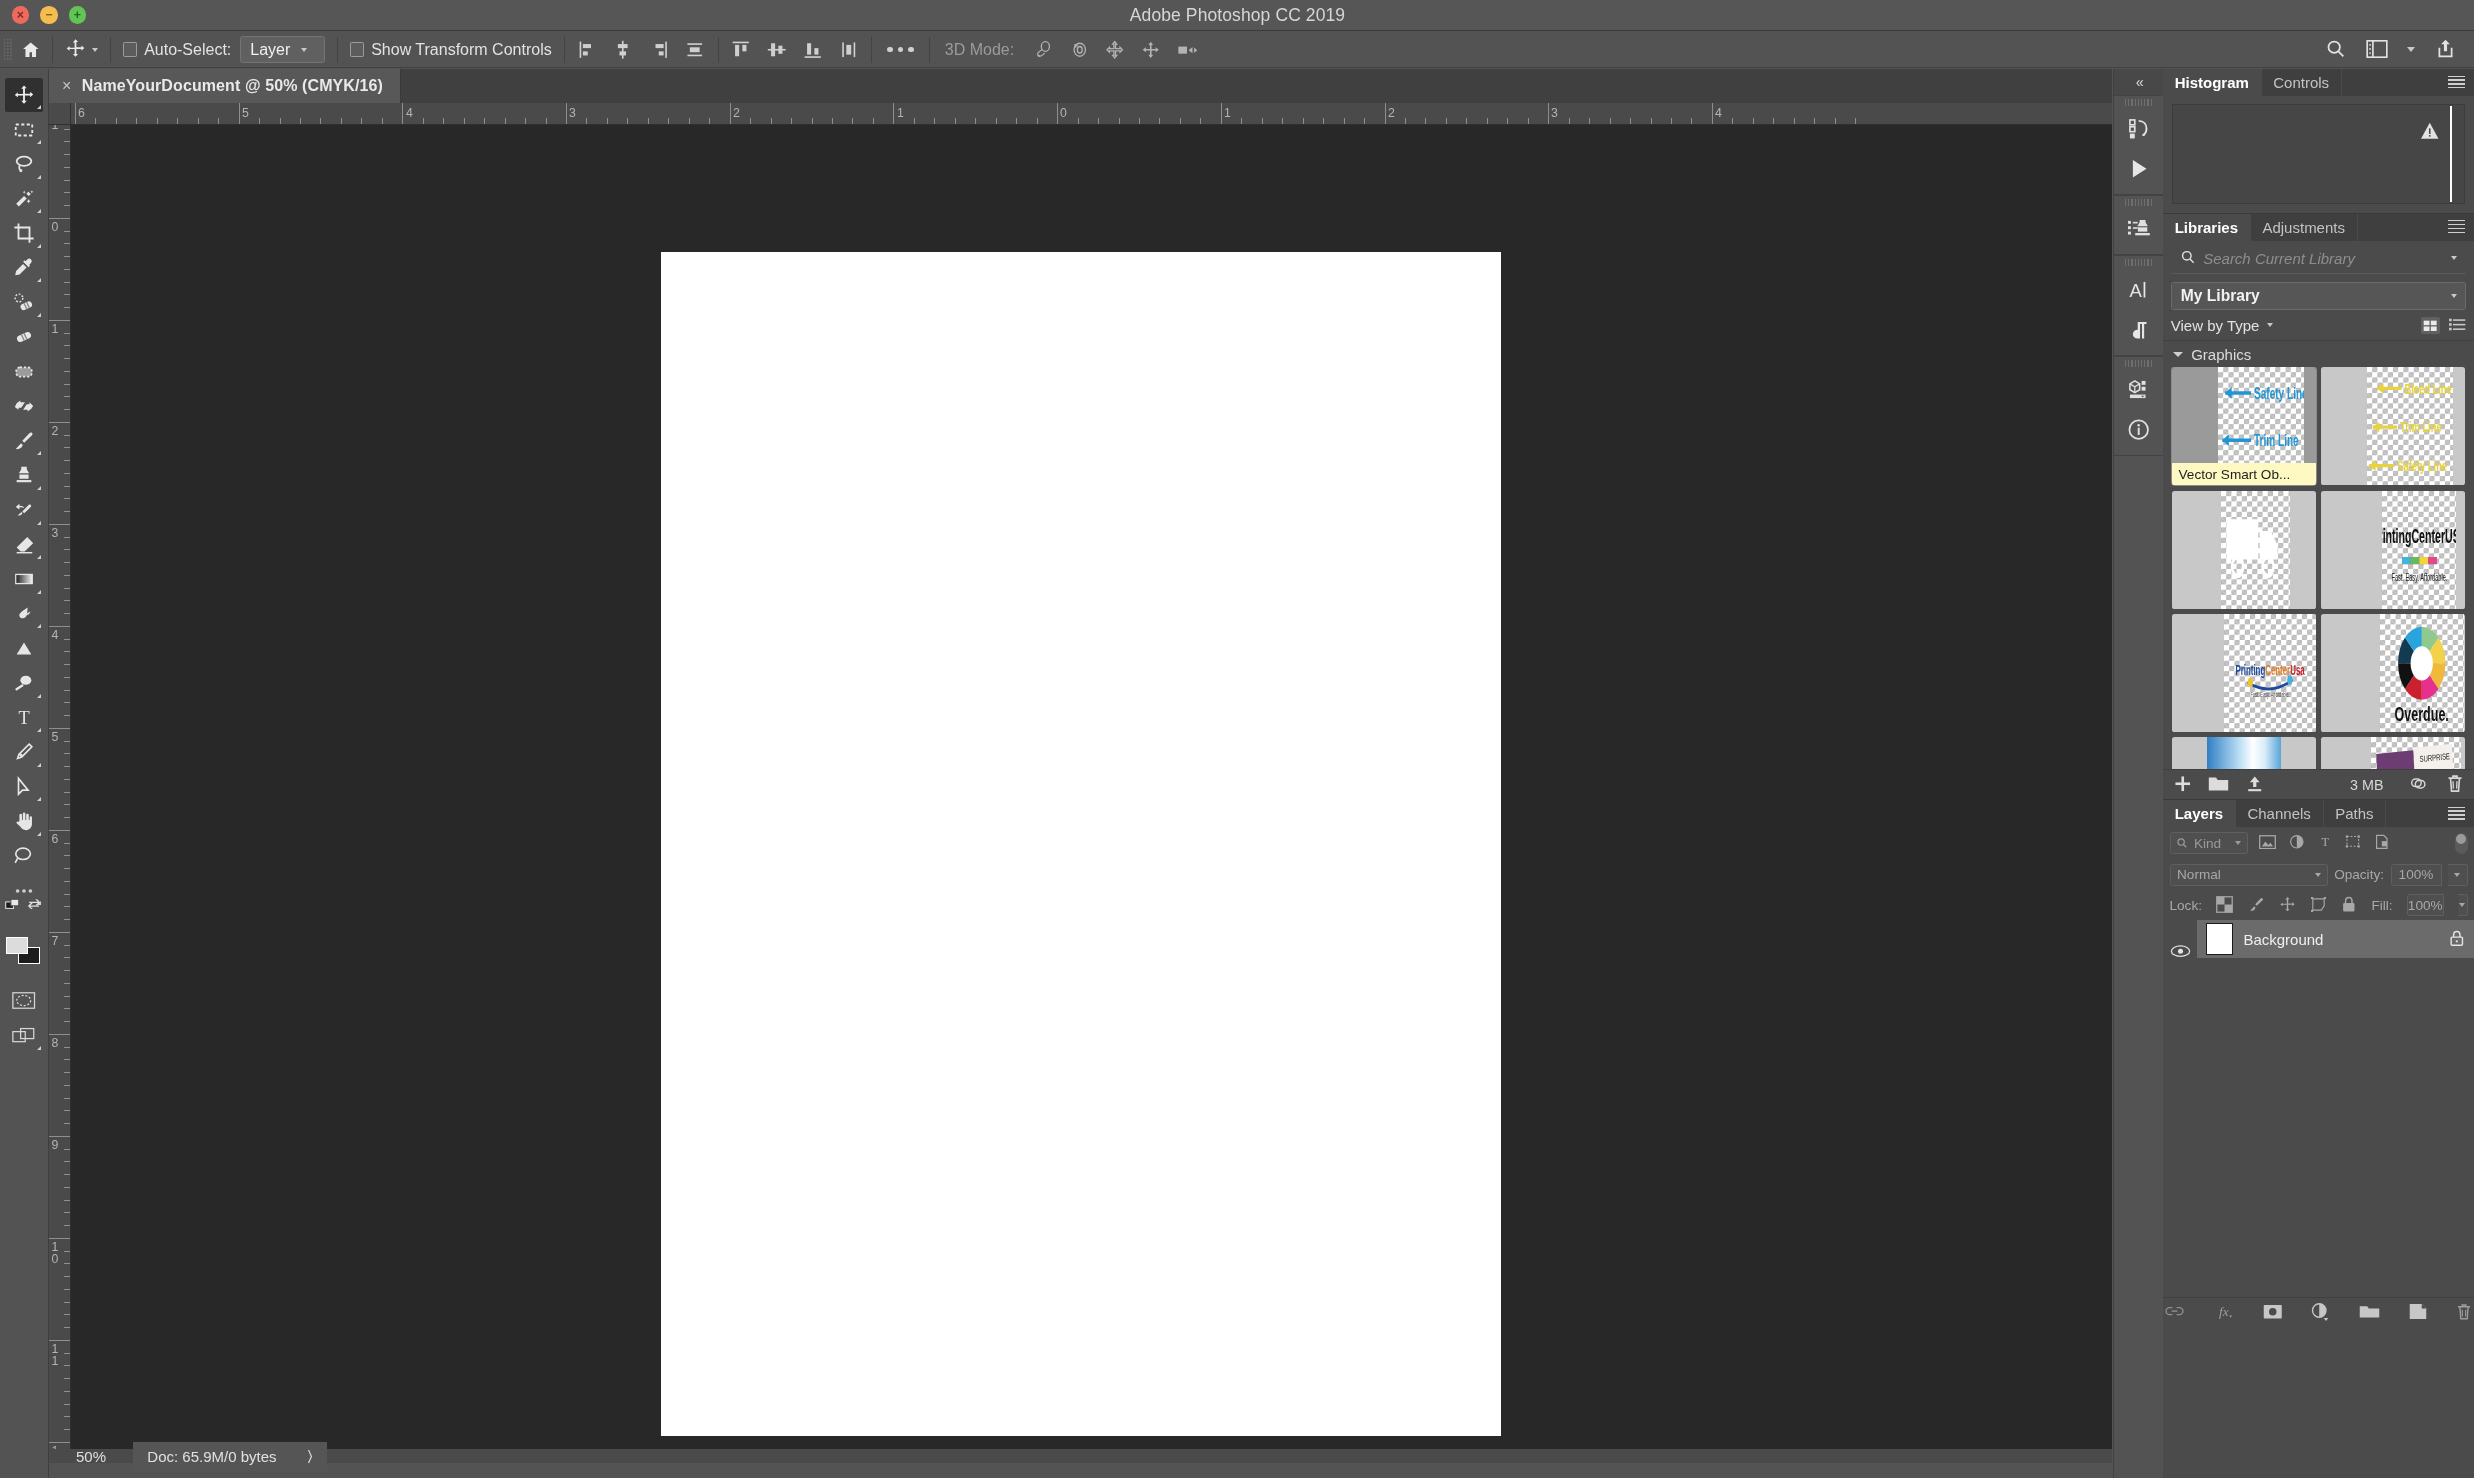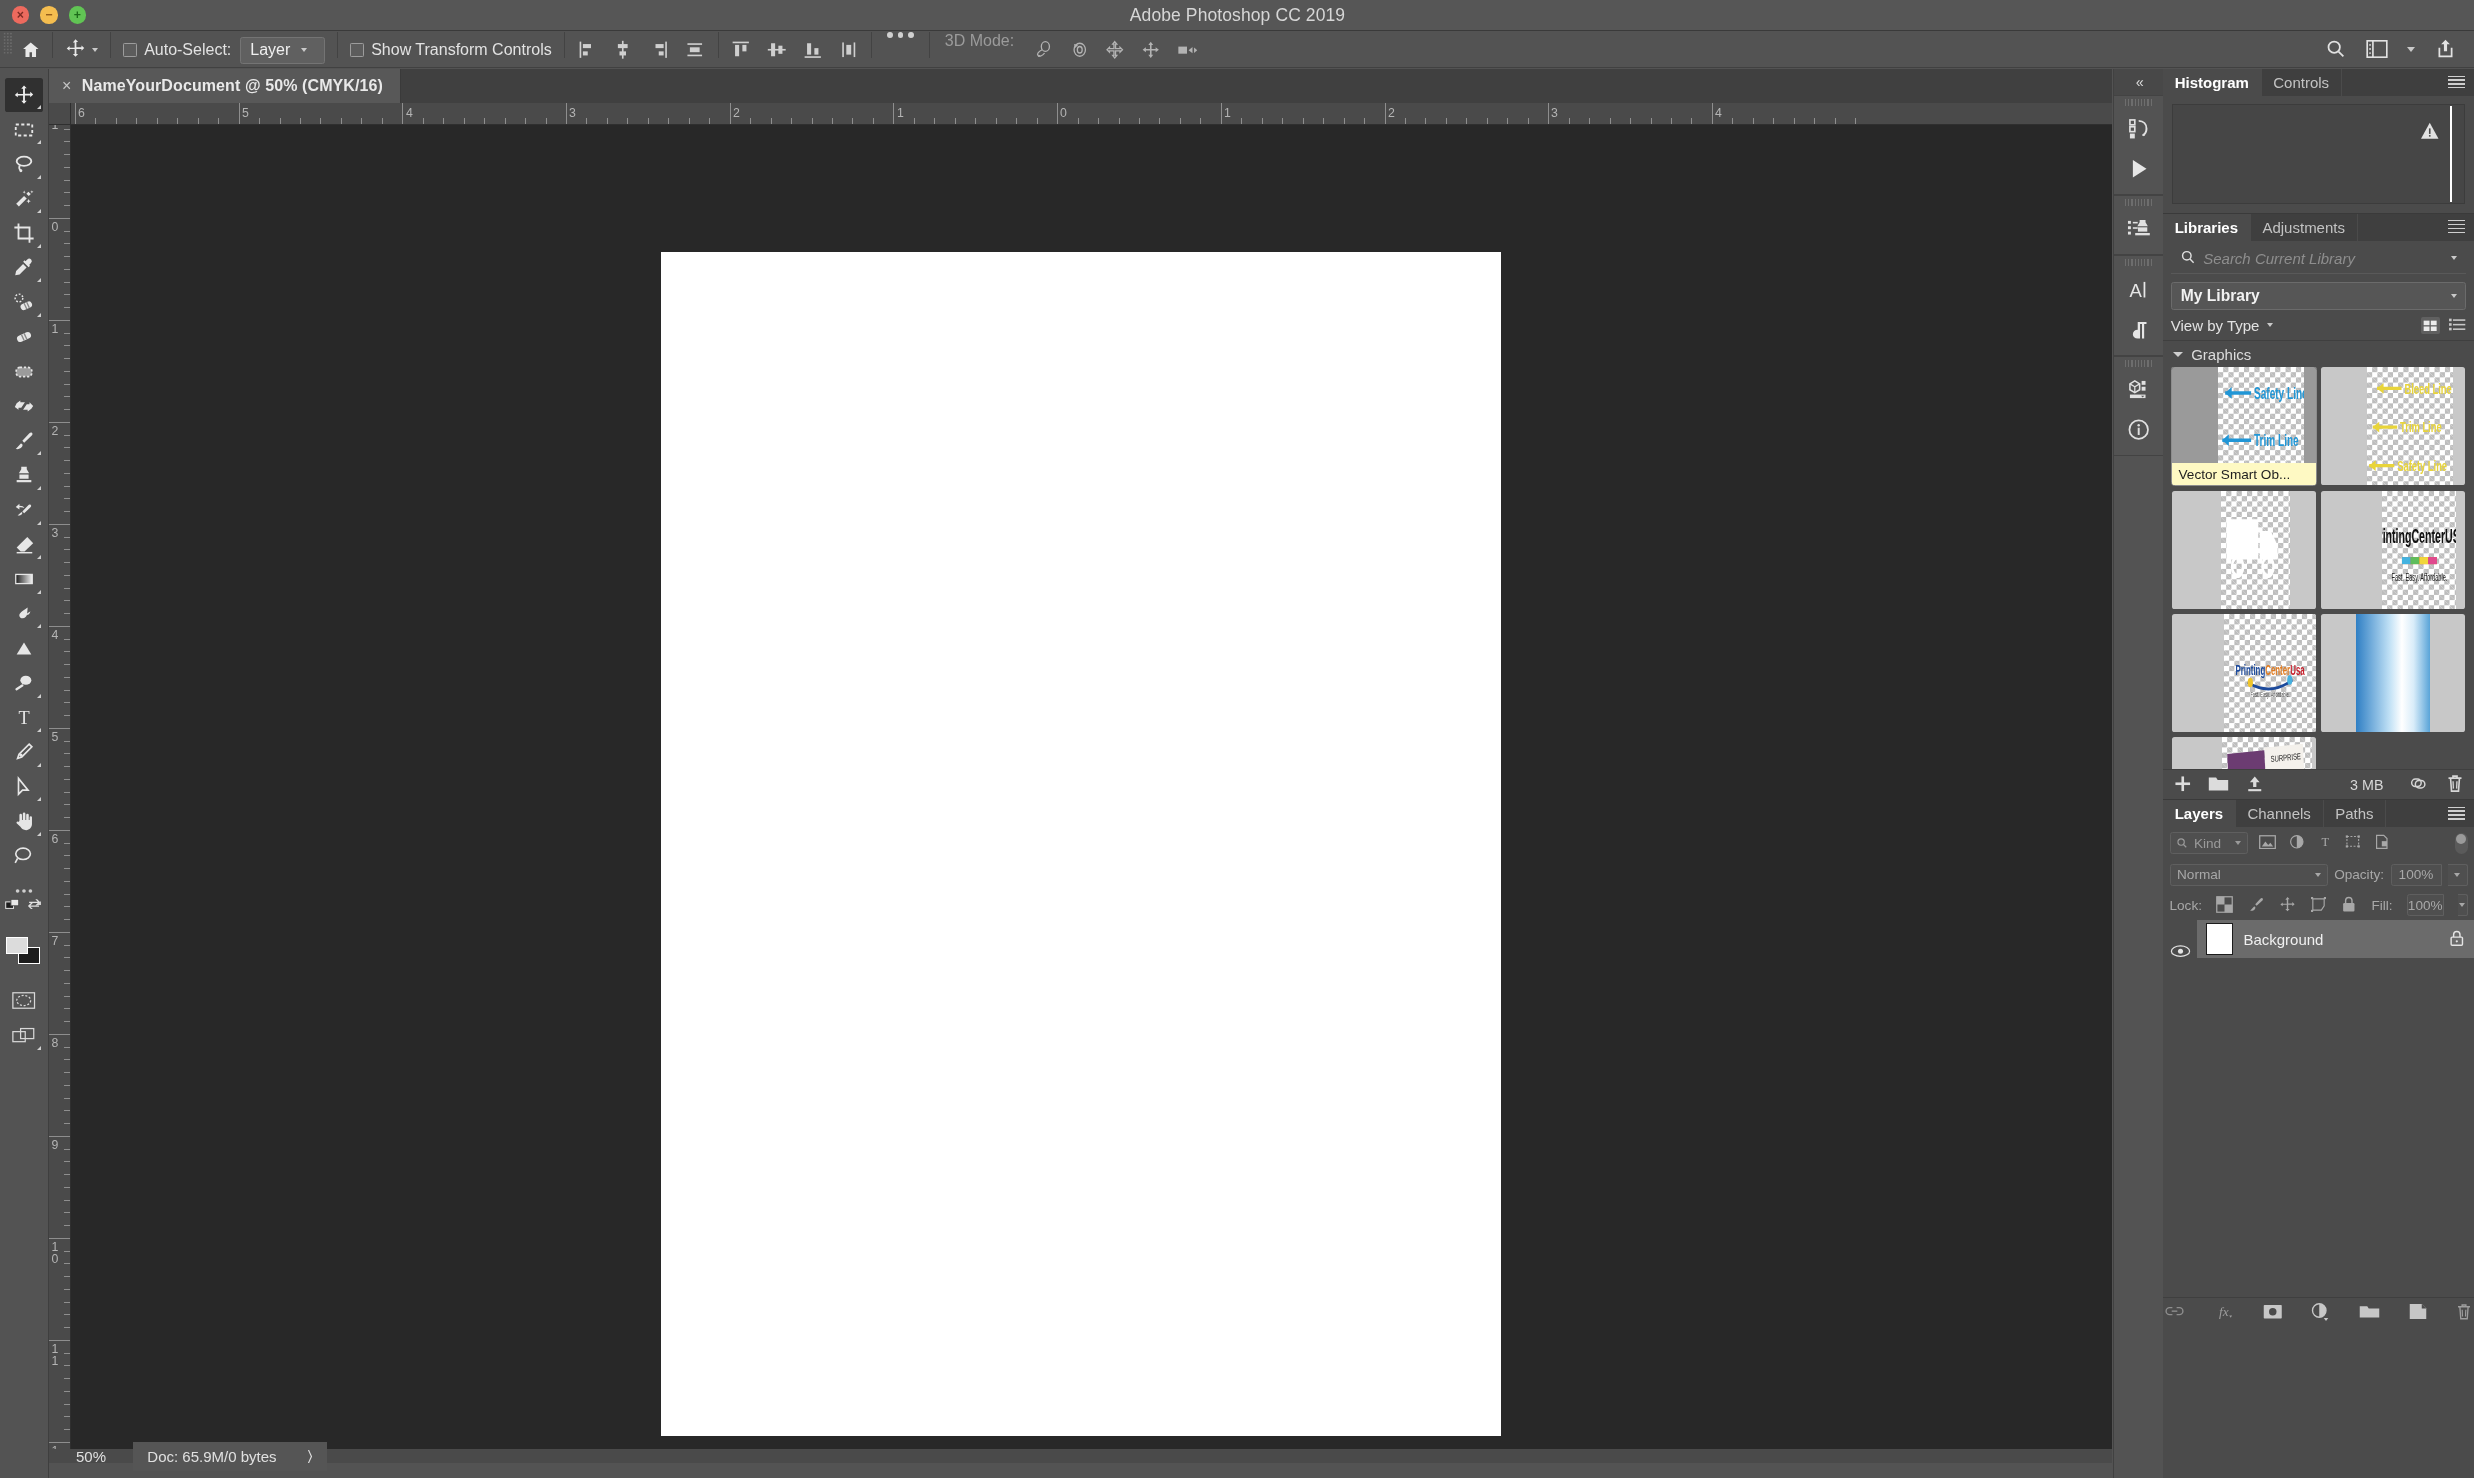--- a/index.html
+++ b/index.html
@@ -28,21 +28,21 @@
   .tl-max .tl-glyph { color:#1d6b1a; }
   .title-text {
     position:absolute; left:0; right:0; text-align:center;
     font-size:17.5px; color:#d6d6d6; letter-spacing:0.1px;
   }
 
   
   .optionsbar {
     position:absolute; left:0; top:32px; width:2475px; height:36px;
     background:#535353; border-bottom:0.6px solid #414141;
-    display:flex; 
+    display:flex; align-items:center;
   }
   .grip { width:9px; height:23.4px; margin-left:3.2px; margin-right:3.9px;
     background-image: radial-gradient(circle, #6e6e6e 0.6px, transparent 0.8px);
     background-size:3.2px 3.2px; opacity:.85;}
   .ob-sep { width:0.6px; height:26px; background:#434343; margin:0 7.8px; }
   .ob-item { display:flex; align-items:center; height:36px; padding:0 4.5px; }
   .home-icon svg { display:block; }
   .tool-preview { display:flex; align-items:center; gap:6.5px; padding:0 3.9px; }
   .chev { width:0;height:0;border-left:4.5px solid transparent;border-right:4.5px solid transparent;border-top:5.2px solid #c9c9c9; }
   .chev.sm { border-left-width:3.9px;border-right-width:3.9px;border-top-width:4.5px; }
@@ -1098,20 +1098,40 @@
                 <text x="70" y="52" font-family="Liberation Sans, sans-serif" font-size="12" font-weight="bold" fill="#1c4a9c" text-anchor="middle">Printing<tspan fill="#e07b20">Center</tspan><tspan fill="#c8202c">Usa</tspan></text>
                 <path d="M36 58 Q70 70 104 56" stroke="#1c4a9c" stroke-width="2.4" fill="none"></path>
                 <circle cx="40" cy="58" r="4" fill="#f0c52b"></circle>
                 <circle cx="100" cy="56" r="4" fill="#46b1e0"></circle>
                 <text x="70" y="70" font-family="Liberation Sans, sans-serif" font-size="6" fill="#444" text-anchor="middle">Fast. Easy. Affordable.</text>
               </svg>
             </div>
           </div>
         </div>
 
+        <div class="lib-cell">
+          <div class="thumbwrap">
+            <div class="checker" style="width:58%;height:100%;position:relative;left:20%">
+              <svg width="100%" height="100%" viewBox="0 0 120 110" preserveAspectRatio="none">
+                <g transform="translate(60,46)">
+                  <path d="M0 0 L0 -34 A34 34 0 0 1 24 -24 Z" fill="#8fc98e"></path>
+                  <path d="M0 0 L24 -24 A34 34 0 0 1 34 0 Z" fill="#f2d14b"></path>
+                  <path d="M0 0 L34 0 A34 34 0 0 1 24 24 Z" fill="#f0b93c"></path>
+                  <path d="M0 0 L24 24 A34 34 0 0 1 0 34 Z" fill="#e5318d"></path>
+                  <path d="M0 0 L0 34 A34 34 0 0 1 -24 24 Z" fill="#cc2030"></path>
+                  <path d="M0 0 L-24 24 A34 34 0 0 1 -34 0 Z" fill="#111111"></path>
+                  <path d="M0 0 L-34 0 A34 34 0 0 1 -24 -24 Z" fill="#133a52"></path>
+                  <path d="M0 0 L-24 -24 A34 34 0 0 1 0 -34 Z" fill="#2ba3dd"></path>
+                  <circle cx="0" cy="0" r="16" fill="#ffffff"></circle>
+                </g>
+                <text x="60" y="100" font-family="Liberation Sans, sans-serif" font-size="18" font-weight="bold" fill="#111111" text-anchor="middle">Overdue.</text>
+              </svg>
+            </div>
+          </div>
+        </div>
 
         <div class="lib-cell">
           <div class="thumbwrap">
             <div style="width:52%;height:100%;background:linear-gradient(90deg,#2f7fc4 0%,#bfe0f5 45%,#ffffff 62%,#d8ecf9 78%,#59a4d8 100%);"></div>
           </div>
         </div>
 
         <div class="lib-cell">
           <div class="thumbwrap">
             <div class="checker" style="width:62%;height:100%;position:relative;left:16%">

